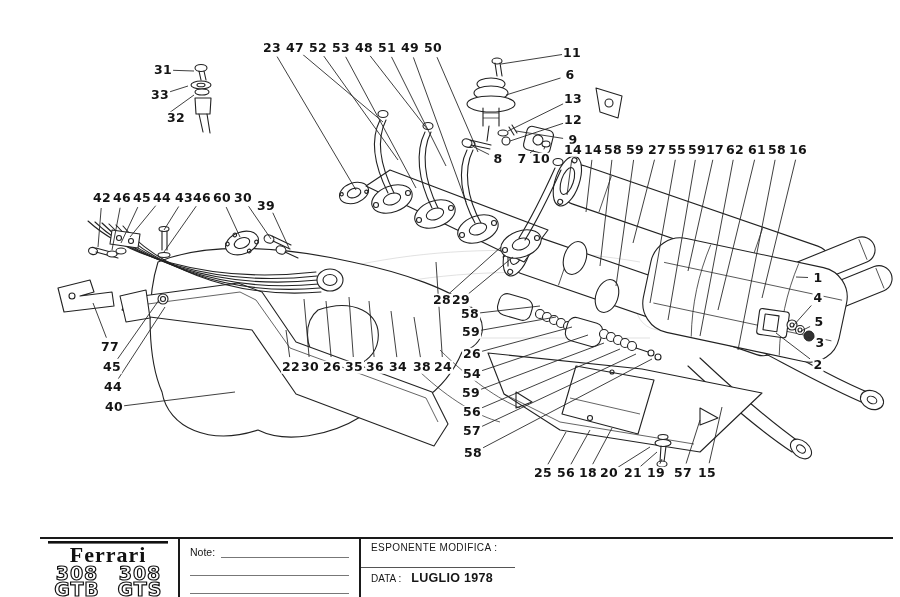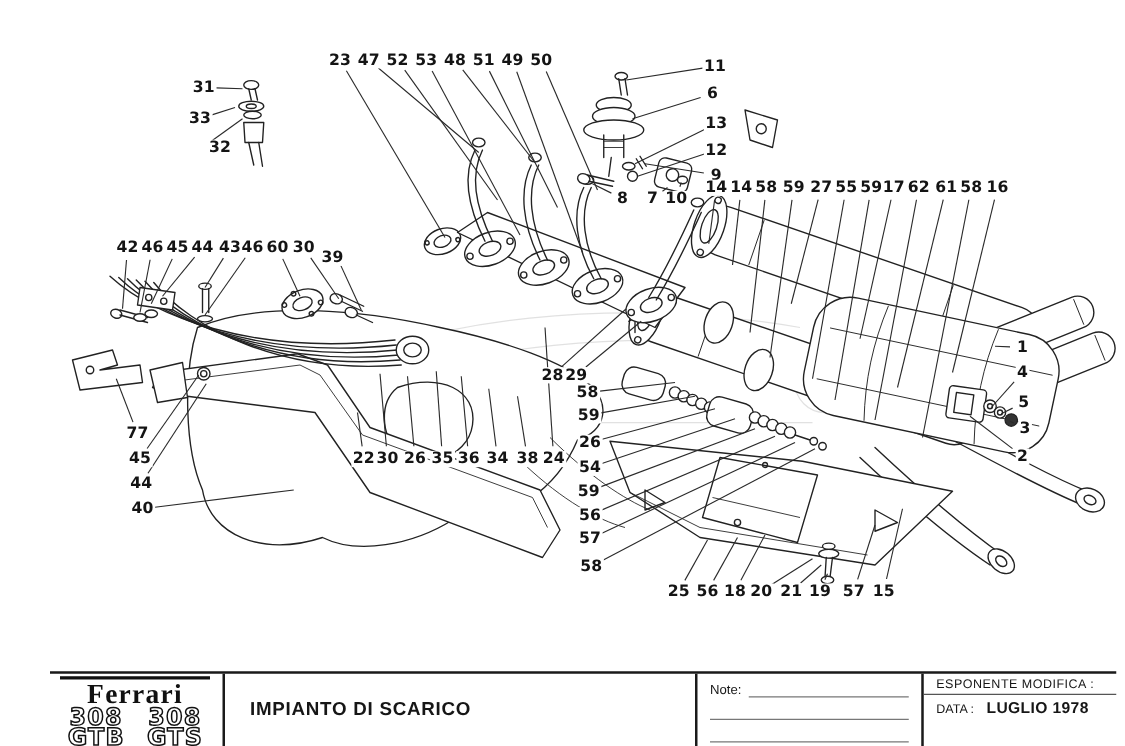--- a/index.html
+++ b/index.html
@@ -24,21 +24,21 @@
   .tb-logo{width:138px;}
   .tb-title{width:378px;border-left:2px solid #1a1a1a;padding:20px 0 0 20px;}
   .tb-title .t{font-weight:bold;font-size:15px;letter-spacing:.6px;}
   .tb-note{width:181px;border-left:2px solid #1a1a1a;padding:7px 10px 0 10px;font-size:10.5px;}
   .tb-note .note-line{border-bottom:1px solid #777;height:12px;margin-bottom:5px;}
   .tb-note .first{display:flex;align-items:flex-end;margin-bottom:5px;}
   .tb-note .first .lbl{margin-right:6px;}
   .tb-note .first .note-line{flex:1;height:11px;margin-bottom:0;}
   .tb-tav{width:156px;border-left:2px solid #1a1a1a;display:flex;flex-direction:column;}
   .tb-tav .row1{font-weight:bold;font-size:19px;padding:3px 0 1px 10px;border-bottom:1.5px solid #555;}
-  .tb-tav .row2{font-size:10px;letter-spacing:.4px;padding:3px 0 2px 10px;border-bottom:1.5px solid #555;}
+  .tb-tav .row2{font-size:10px;letter-spacing:.4px;padding:3px 0 14px 10px;border-bottom:1.5px solid #555;}
   .tb-tav .row3{font-size:10px;padding:3px 0 0 10px;display:flex;align-items:baseline;}
   .tb-tav .row3 .val{font-weight:bold;font-size:12.5px;margin-left:10px;letter-spacing:.3px;}
 </style>
 </head>
 <body>
 
 <div class="page">
 
   <svg class="art" width="900" height="537" viewBox="0 0 900 537">
 
@@ -456,23 +456,20 @@
         <rect x="8" y="2" width="120" height="2.6" fill="#111"></rect>
         <text x="68" y="23" text-anchor="middle" font-family="Liberation Serif, serif" font-weight="bold" font-size="22" fill="#111" letter-spacing="1">Ferrari</text>
         <g font-family="DejaVu Sans, sans-serif" font-weight="bold" font-size="19" fill="#ffffff" stroke="#111" stroke-width="1.2" letter-spacing="1">
           <text x="37" y="41" text-anchor="middle">308</text>
           <text x="100" y="41" text-anchor="middle">308</text>
           <text x="37" y="57" text-anchor="middle">GTB</text>
           <text x="100" y="57" text-anchor="middle">GTS</text>
         </g>
       </svg>
     </div>
-    <div class="tb-cell tb-title">
-      <div class="t">IMPIANTO DI SCARICO</div>
-    </div>
     <div class="tb-cell tb-note">
       <div class="first">
         <span class="lbl">Note:</span>
         <span class="note-line"></span>
       </div>
       <div class="note-line"></div>
       <div class="note-line"></div>
     </div>
     <div class="tb-cell tb-tav">
       <div class="row2">ESPONENTE  MODIFICA :</div>

